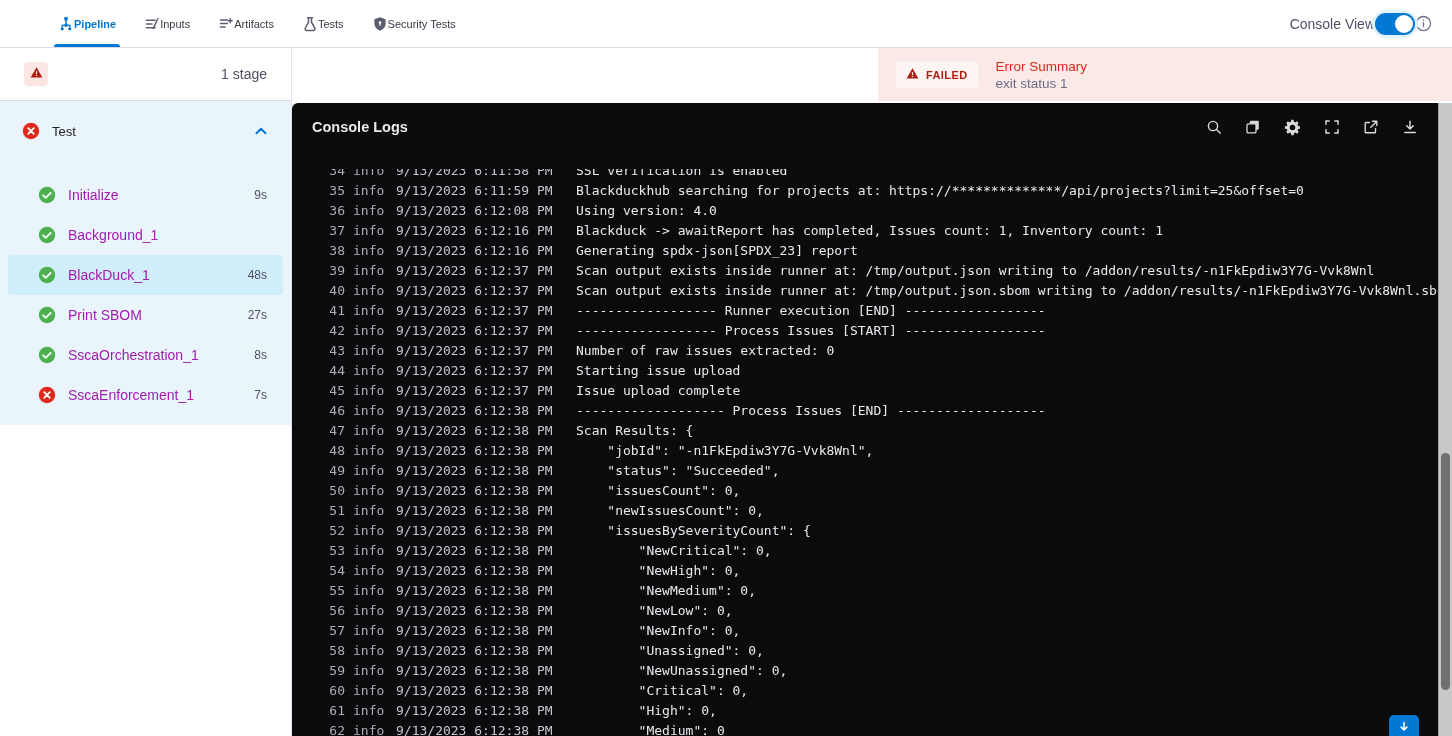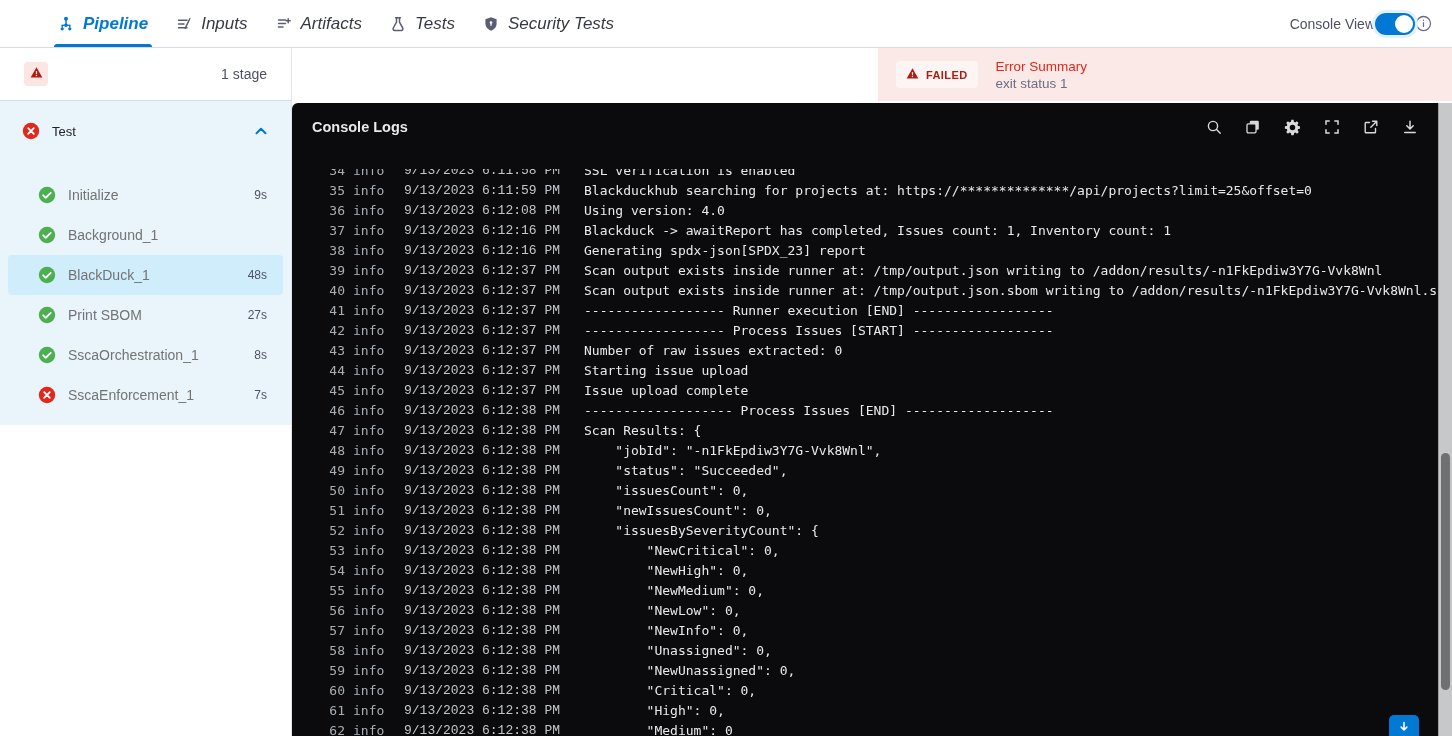--- a/index.html
+++ b/index.html
@@ -4,22 +4,22 @@
 <style>
   * { margin:0; padding:0; box-sizing:border-box; }
   html,body { background:#fff; }
   .app { width:1452px; height:736px; position:relative; overflow:hidden;
          font-family:"Liberation Sans", sans-serif; background:#fff; }
 
   
   .topnav { height:48px; display:flex; align-items:stretch; background:#fff;
             border-bottom:1px solid #d9dae5; padding:0 20px 0 58px; }
   .nav-tabs { display:flex; gap:28px; }
-  .nav-tab { display:flex; align-items:center; gap:9px; position:relative;
-             font-size:17px; color:#383946; cursor:pointer; white-space:nowrap;font-style:italic; }
+  .nav-tab { display:flex; align-items:center; position:relative;
+             font-size:11px; color:#383946; cursor:pointer; white-space:nowrap; }
   .nav-tab .nicon { display:flex; align-items:center; color:#5b5d71; }
   .nav-tab.active { color:#0278d5; font-weight:600; }
   .nav-tab.active .nicon { color:#0278d5; }
   .nav-tab.active::after { content:""; position:absolute; left:-4px; right:-4px; bottom:0;
              height:3px; background:#0278d5; border-radius:3px 3px 0 0; }
   .nav-right { margin-left:auto; display:flex; align-items:center; }
   .cv-label { font-size:14px; color:#4f5162; }
   .toggle { width:40px; height:22px; border-radius:11px; background:#0278d5; position:relative;
             display:inline-block; cursor:pointer; box-shadow:0 0 0 3px #e3f1fb; }
   .toggle .knob { position:absolute; top:2px; right:2px; width:18px; height:18px;
@@ -40,21 +40,21 @@
   .stage-panel { background:#e9f5fb; padding-bottom:10px; }
   .stage-row { height:60px; display:flex; align-items:center; padding:0 22px; cursor:pointer; }
   .stage-row .sicon { display:flex; align-items:center; }
   .stage-name { margin-left:12px; font-size:13px; color:#22222a; }
   .stage-row .chev { margin-left:auto; color:#0278d5; display:flex; align-items:center; cursor:pointer; }
   .steps { padding-top:14px; display:flex; flex-direction:column; }
   .step { height:40px; margin:0 8px; padding:0 16px 0 30px; display:flex; align-items:center;
           border-radius:4px; cursor:pointer; }
   .step.selected { background:#d0edfb; }
   .step .sicon { display:flex; align-items:center; }
-  .step-name { margin-left:12px; font-size:14px; color:#737373; }
+  .step-name { margin-left:12px; font-size:14px; color:#a21caf; }
   .step-duration { margin-left:auto; font-size:12px; color:#4f5162; }
 
   
   .main { flex:1; display:flex; flex-direction:column; background:#fff; min-width:0; }
   .main-header { height:53px; flex:0 0 53px; display:flex; align-items:stretch; }
   .log-tabs { display:flex; align-items:center; gap:30px; padding-left:26px; }
   .log-tab { position:relative; height:100%; display:flex; align-items:center;
              font-size:14px; color:#383946; cursor:pointer; }
   .log-tab.active { color:#22222a; font-weight:700; }
   .log-tab.active::after { content:""; position:absolute; left:-2px; right:-2px; bottom:0;
@@ -73,21 +73,21 @@
              border-top-left-radius:6px; overflow:hidden; }
   .console-header { height:48px; display:flex; align-items:center; padding:0 34px 0 20px; }
   .console-title { font-size:14.5px; font-weight:700; color:#e8e9eb; }
   .console-tools { margin-left:auto; display:flex; align-items:center; gap:23px; }
   .console-tools .tool { color:#d9dadc; display:flex; align-items:center; cursor:pointer; }
   .log-viewport { position:absolute; top:66px; bottom:0; left:0; right:14px; overflow:hidden; }
   .log-lines { margin-top:-8px; font-family:"DejaVu Sans Mono", monospace; font-size:13px; }
   .log-line { height:20px; line-height:20px; white-space:pre; display:flex; padding-left:30px; }
   .log-line .ln   { width:23px; text-align:right; color:#a9aeb4; flex:0 0 23px; }
   .log-line .lvl  { margin-left:8px; width:32px; color:#a9aeb4; flex:0 0 32px; }
-  .log-line .time { margin-left:19px; width:157px; color:#c3c7cb; flex:0 0 157px;font-family:Liberation Mono, monospace; }
+  .log-line .time { margin-left:11px; width:157px; color:#c3c7cb; flex:0 0 157px; }
   .log-line .msg  { margin-left:23px; color:#e8eaec; }
   .scrollbar { position:absolute; top:0; right:0; bottom:0; width:14px; background:#c6c8ca;
                border-left:1px solid #9fa1a3; }
   .scrollbar .thumb { position:absolute; left:2px; right:2px; top:350px; height:237px;
                background:#6e7072; border-radius:6px; }
   .scroll-bottom { position:absolute; right:33px; bottom:-6px; width:30px; height:27px;
                background:#0278d5; border:none; border-radius:5px; display:flex;
                align-items:center; justify-content:center; cursor:pointer; }
 </style>
 </head>

